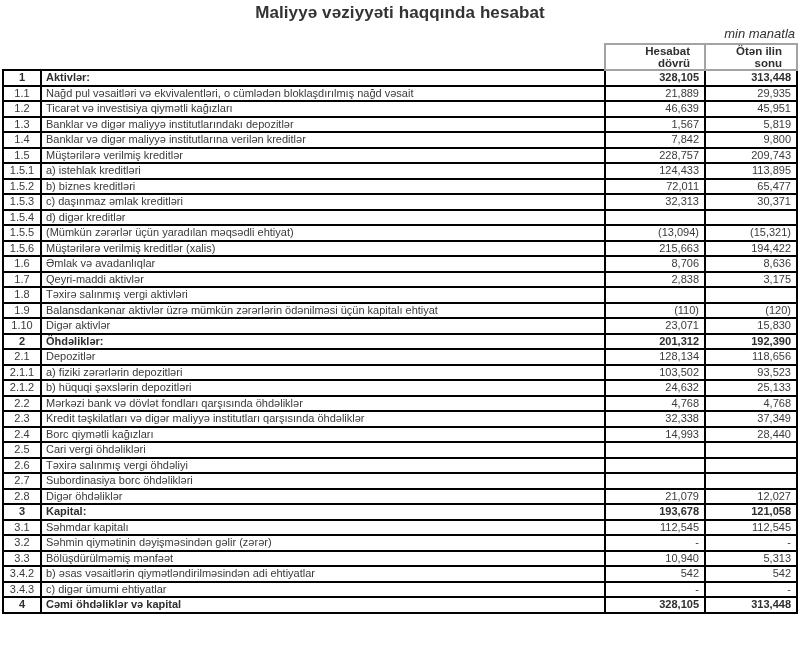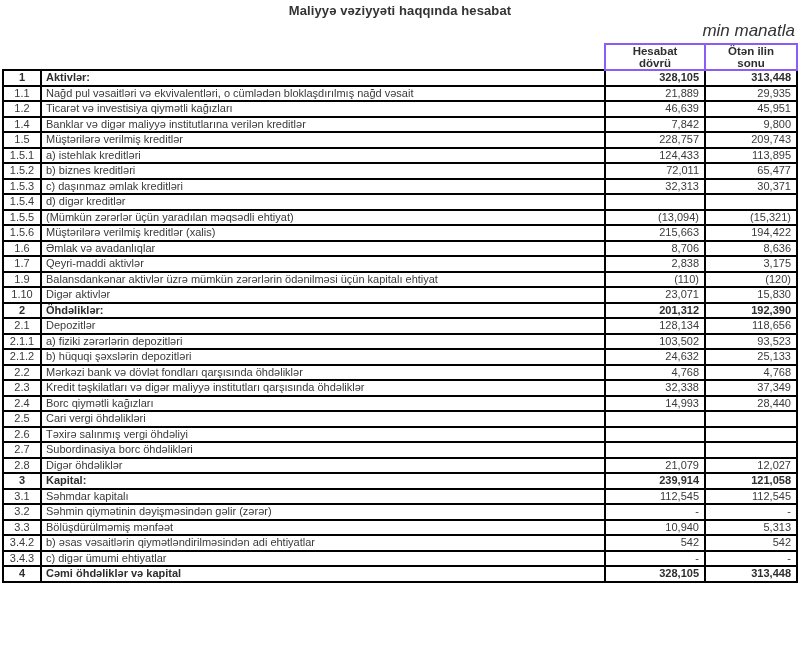--- a/index.html
+++ b/index.html
@@ -10,52 +10,52 @@
   body {
     width: 800px;
     height: 650px;
     font-family: "Liberation Sans", sans-serif;
     color: #3a3a3a;
     overflow: hidden;
   }
   .title {
     text-align: center;
     font-weight: bold;
-    font-size: 13px;
+    font-size: 17px;
     color: #333333;
     padding-top: 3px;
     letter-spacing: 0.1px;
   }
   .unit-note {
     text-align: right;
     font-style: italic;
-    font-size: 17px;
+    font-size: 13px;
     color: #333333;
     margin: 3px 5px 2px 0;
   }
   table.report {
     border-collapse: collapse;
     table-layout: fixed;
     width: 794px;
     margin-left: 2px;
   }
   col.c-no    { width: 38px; }
   col.c-label { width: 564px; }
   col.c-val1  { width: 100px; }
   col.c-val2  { width: 92px; }
 
   th.spacer {
     border: none;
     background: transparent;
   }
   th.colhead {
-    border: 2px solid #8b5cf6;
+    border: 2px solid #a3a3a3;
     font-weight: bold;
     font-size: 11.5px;
-    text-align: center;
+    text-align: right;
     height: 20px;
     color: #2e2e2e;
     padding: 0 14px;
   }
   td {
     border: 2px solid #000000;
     height: 13.5px;
     font-size: 11px;
     line-height: 13px;
     padding: 0 3px;
@@ -115,20 +115,26 @@
         <td class="cell-val">21,889</td>
         <td class="cell-val">29,935</td>
       </tr>
       <tr>
         <td class="cell-no">1.2</td>
         <td class="cell-label">Ticarət və investisiya qiymətli kağızları</td>
         <td class="cell-val">46,639</td>
         <td class="cell-val">45,951</td>
       </tr>
       <tr>
+        <td class="cell-no">1.3</td>
+        <td class="cell-label">Banklar və digər maliyyə institutlarındakı depozitlər</td>
+        <td class="cell-val">1,567</td>
+        <td class="cell-val">5,819</td>
+      </tr>
+      <tr>
         <td class="cell-no">1.4</td>
         <td class="cell-label">Banklar və digər maliyyə institutlarına verilən kreditlər</td>
         <td class="cell-val">7,842</td>
         <td class="cell-val">9,800</td>
       </tr>
       <tr>
         <td class="cell-no">1.5</td>
         <td class="cell-label">Müştərilərə verilmiş kreditlər</td>
         <td class="cell-val">228,757</td>
         <td class="cell-val">209,743</td>
@@ -173,20 +179,26 @@
         <td class="cell-no">1.6</td>
         <td class="cell-label">Əmlak və avadanlıqlar</td>
         <td class="cell-val">8,706</td>
         <td class="cell-val">8,636</td>
       </tr>
       <tr>
         <td class="cell-no">1.7</td>
         <td class="cell-label">Qeyri-maddi aktivlər</td>
         <td class="cell-val">2,838</td>
         <td class="cell-val">3,175</td>
+      </tr>
+      <tr>
+        <td class="cell-no">1.8</td>
+        <td class="cell-label">Təxirə salınmış vergi aktivləri</td>
+        <td class="cell-val"></td>
+        <td class="cell-val"></td>
       </tr>
       <tr>
         <td class="cell-no">1.9</td>
         <td class="cell-label">Balansdankənar aktivlər üzrə mümkün zərərlərin ödənilməsi üçün kapitalı ehtiyat</td>
         <td class="cell-val">(110)</td>
         <td class="cell-val">(120)</td>
       </tr>
       <tr>
         <td class="cell-no">1.10</td>
         <td class="cell-label">Digər aktivlər</td>
@@ -255,21 +267,21 @@
       </tr>
       <tr>
         <td class="cell-no">2.8</td>
         <td class="cell-label">Digər öhdəliklər</td>
         <td class="cell-val">21,079</td>
         <td class="cell-val">12,027</td>
       </tr>
       <tr class="section">
         <td class="cell-no">3</td>
         <td class="cell-label">Kapital:</td>
-        <td class="cell-val">239,914</td>
+        <td class="cell-val">193,678</td>
         <td class="cell-val">121,058</td>
       </tr>
       <tr>
         <td class="cell-no">3.1</td>
         <td class="cell-label">Səhmdar kapitalı</td>
         <td class="cell-val">112,545</td>
         <td class="cell-val">112,545</td>
       </tr>
       <tr>
         <td class="cell-no">3.2</td>

